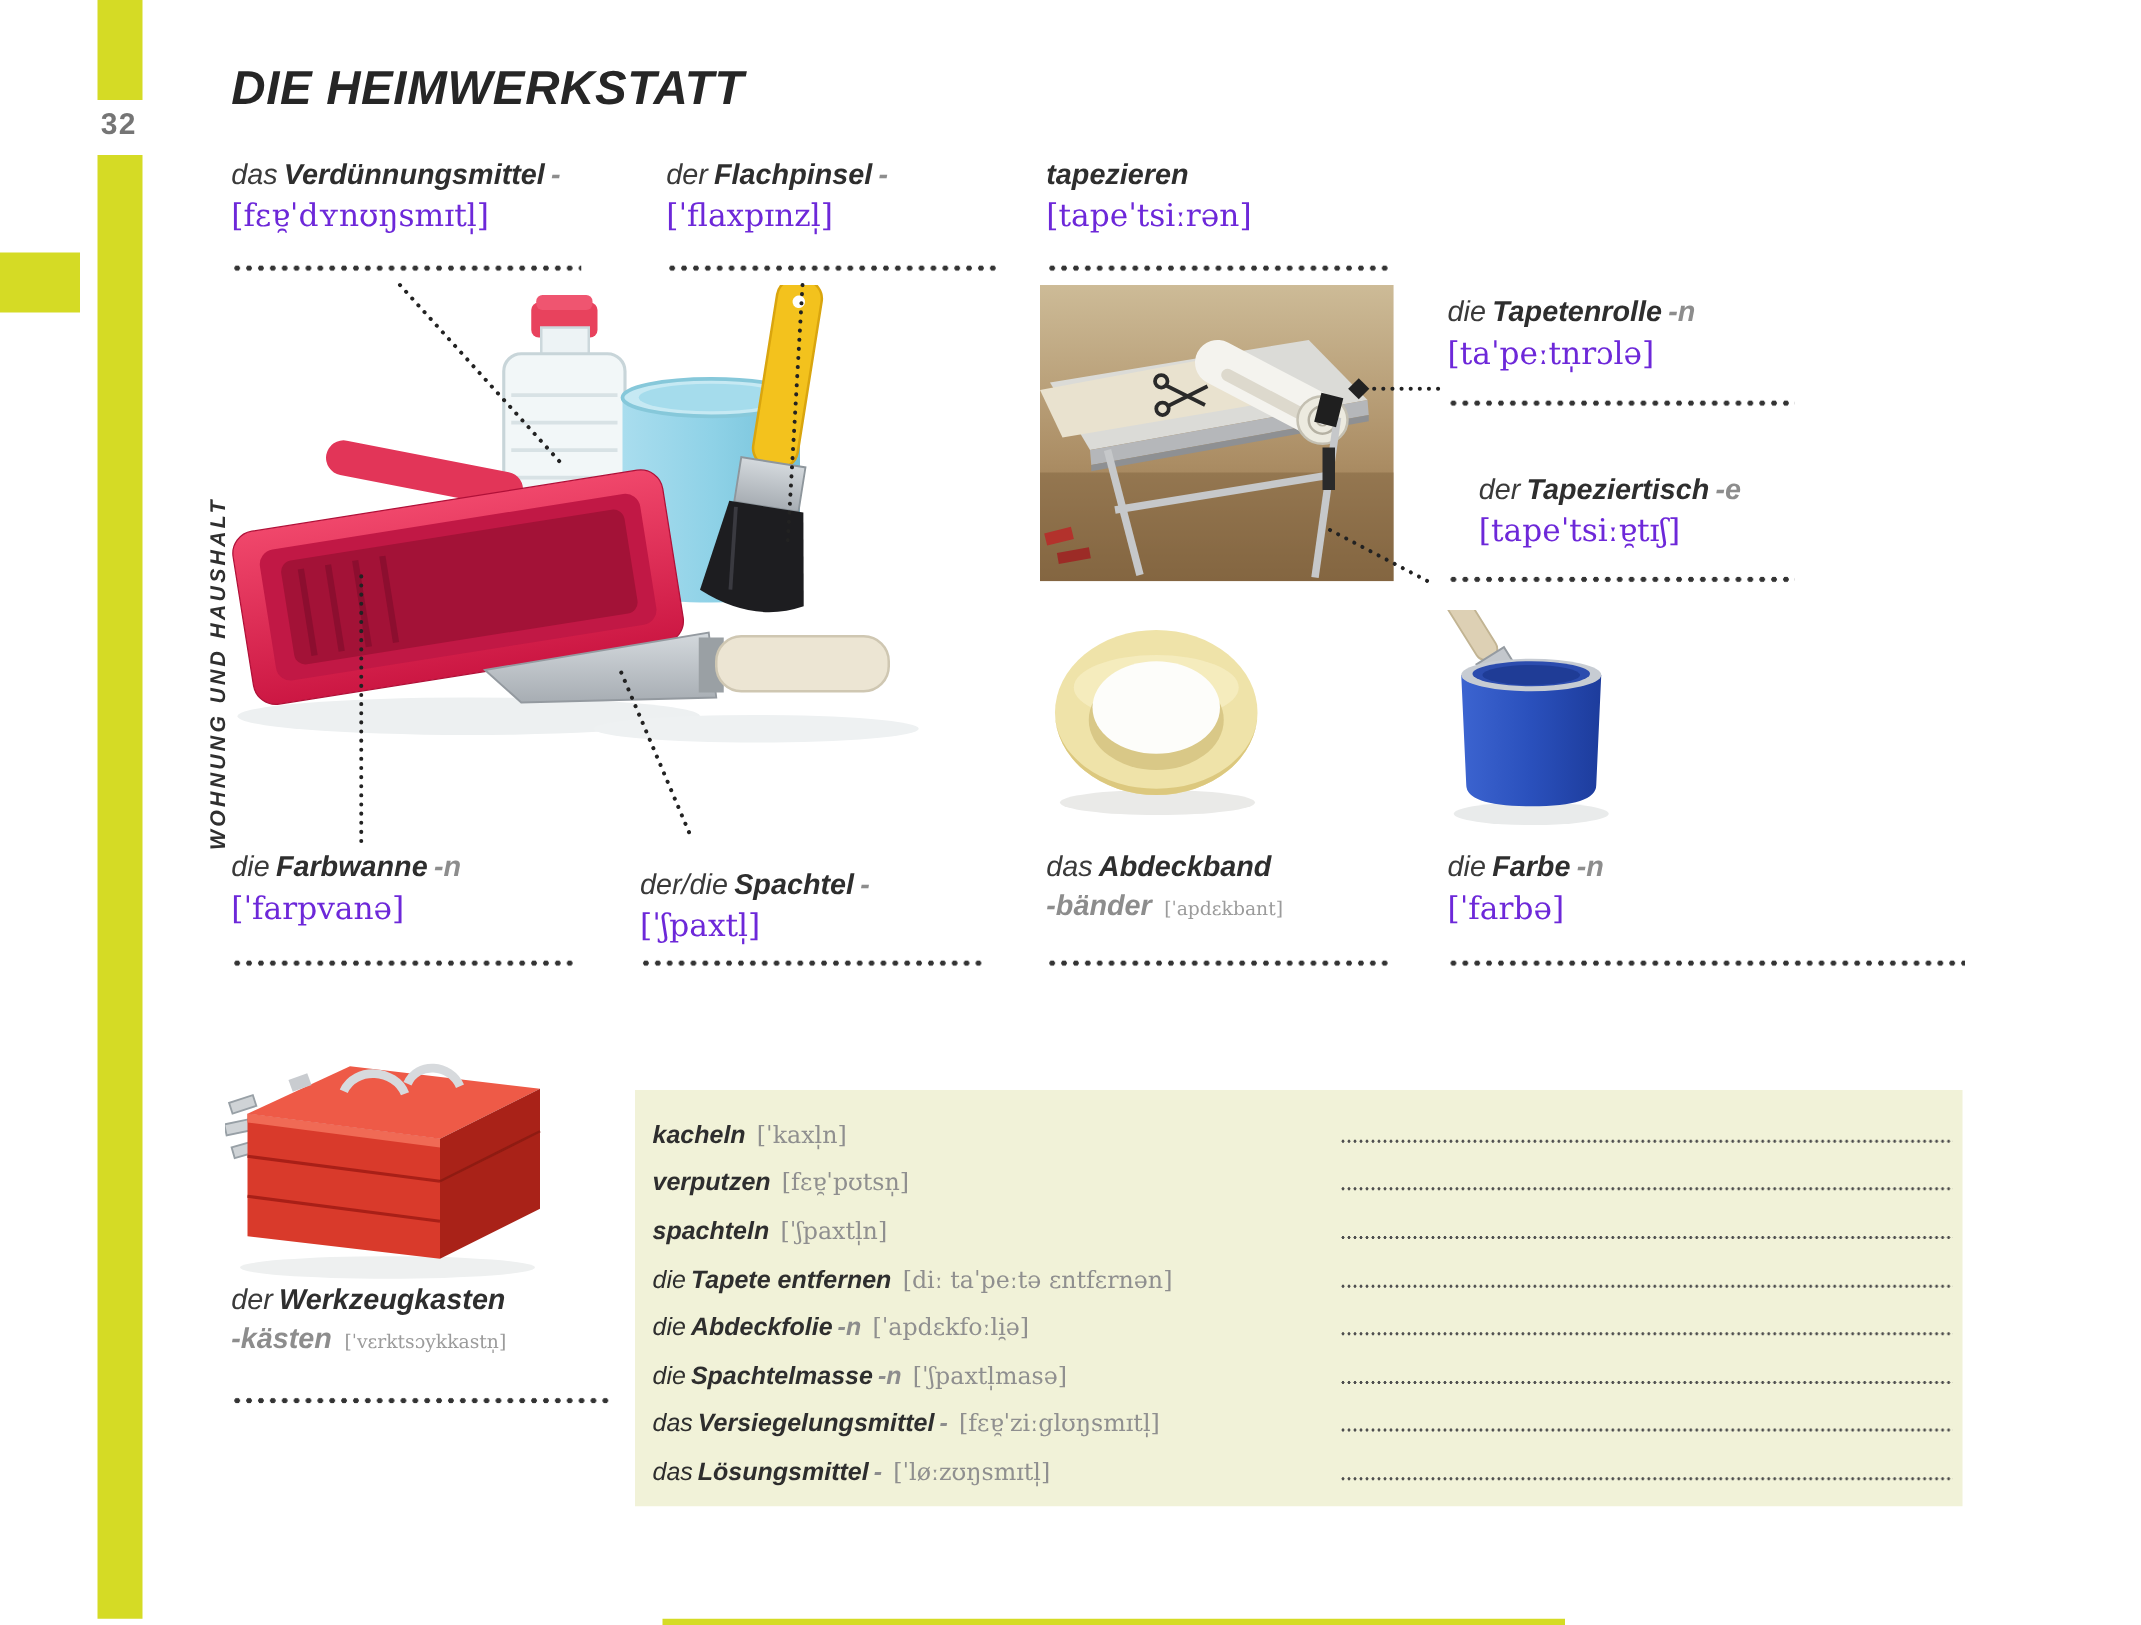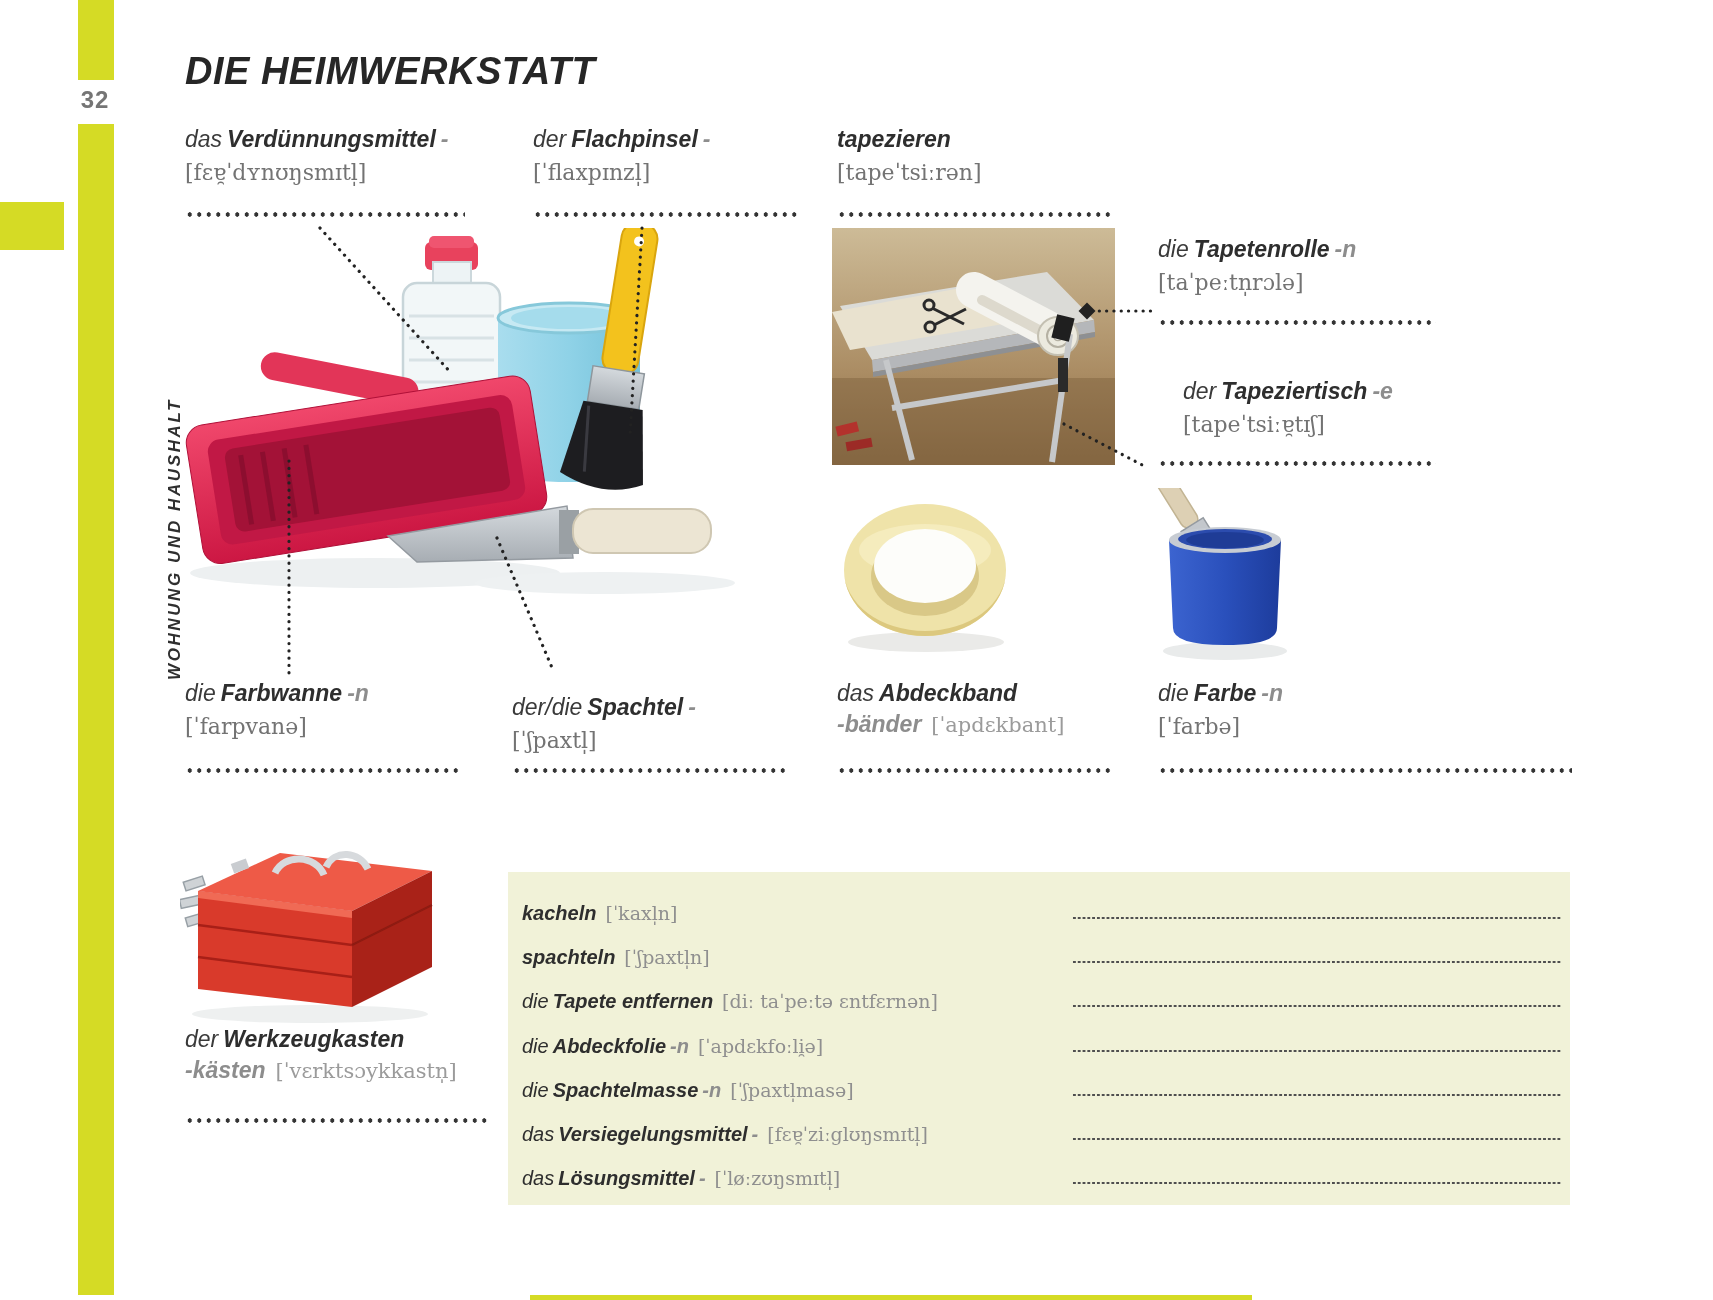--- a/index.html
+++ b/index.html
@@ -19,23 +19,23 @@
 
   .title { position:absolute; left:185px; top:50px; font-size:38px; font-weight:bold;
            font-style:italic; color:#262626; letter-spacing:0.5px; }
 
   
   .lbl { position:absolute; white-space:nowrap; }
   .term { font-size:23px; font-style:italic; color:#2e2e2e; line-height:31px; }
   .term .article { font-weight:normal; color:#3a3a3a; margin-right:5px; }
   .term .noun { font-weight:bold; }
   .term .plural { font-weight:bold; color:#8d8d8d; margin-left:5px; }
-  .ipa { font-family:"DejaVu Serif", serif; font-size:22px; color:#737373;
+  .ipa { font-family:"DejaVu Serif", serif; font-size:25px; color:#6d28d9;
          line-height:35px; font-style:normal; }
-  .ipa-inline { font-family:"DejaVu Serif", serif; font-size:21px; color:#9b9b9b;
+  .ipa-inline { font-family:"DejaVu Serif", serif; font-size:15px; color:#9b9b9b;
                 font-style:normal; margin-left:10px; }
 
   
   .dotline { position:absolute; height:7px;
              background-image:radial-gradient(circle, #333 2px, transparent 2.4px);
              background-size:9.5px 7px; background-repeat:repeat-x;
              background-position:left center; }
 
   
   .vocab-box { position:absolute; left:508px; top:872px; width:1062px; height:333px;
@@ -295,20 +295,24 @@
     </g>
     <rect x="1081" y="305" width="12" height="12" fill="#222" transform="rotate(45 1087 311)"></rect>
   </svg>
 
   <div class="vocab-box">
     <div class="box-row">
       <div class="entry"><span class="bterm"><span class="noun">kacheln</span></span><span class="bipa">[ˈkaxl̩n]</span></div>
       <div class="writeline"></div>
     </div>
     <div class="box-row">
+      <div class="entry"><span class="bterm"><span class="noun">verputzen</span></span><span class="bipa">[fɛɐ̯ˈpʊtsn̩]</span></div>
+      <div class="writeline"></div>
+    </div>
+    <div class="box-row">
       <div class="entry"><span class="bterm"><span class="noun">spachteln</span></span><span class="bipa">[ˈʃpaxtl̩n]</span></div>
       <div class="writeline"></div>
     </div>
     <div class="box-row">
       <div class="entry"><span class="bterm"><span class="article">die</span><span class="noun">Tapete entfernen</span></span><span class="bipa">[diː taˈpeːtə ɛntfɛrnən]</span></div>
       <div class="writeline"></div>
     </div>
     <div class="box-row">
       <div class="entry"><span class="bterm"><span class="article">die</span><span class="noun">Abdeckfolie</span><span class="plural">-n</span></span><span class="bipa">[ˈapdɛkfoːli̯ə]</span></div>
       <div class="writeline"></div>

